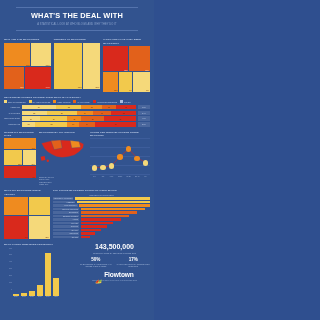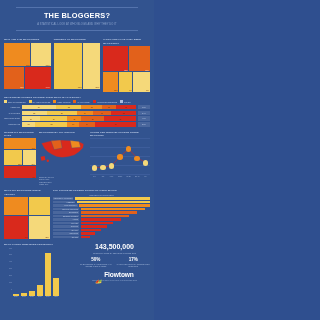--- a/index.html
+++ b/index.html
@@ -116,21 +116,21 @@
   .logo-sub { font-size: 1.7px; color: #8fa7cf; text-align: center; margin-top: 1px; }
 </style>
 </head>
 <body>
 
 <div class="page">
 
   <div class="header">
     <div class="rule"></div>
     <div class="title">
-      <div>THE BLOGGERS?</div>
+      <div>WHAT'S THE DEAL WITH</div>
     </div>
     <div class="subtitle">A STATISTICAL LOOK AT WHO BLOGS AND WHY THEY DO IT</div>
     <div class="rule2"></div>
   </div>
 
   <div class="tm-row">
     <div class="tm-col">
       <div class="sec-label">WHO ARE THE BLOGGERS?</div>
       <div class="tm" id="tm0">
           <div class="cell" style="width: 58%; height: 52%; background: rgb(239, 139, 31); outline: rgb(50, 83, 143) solid 0.5px;">

